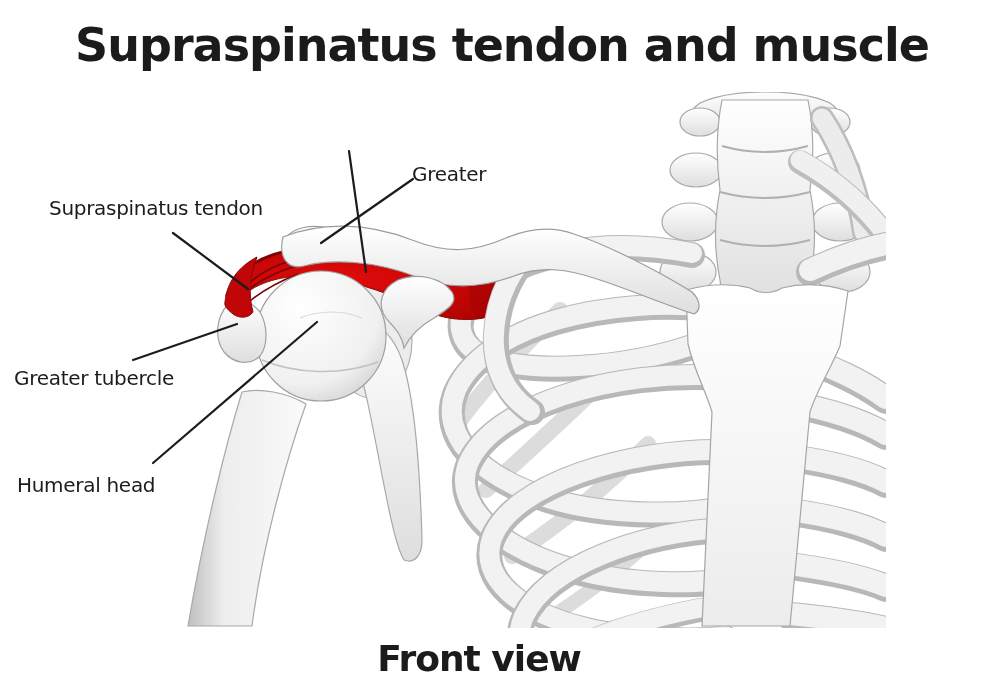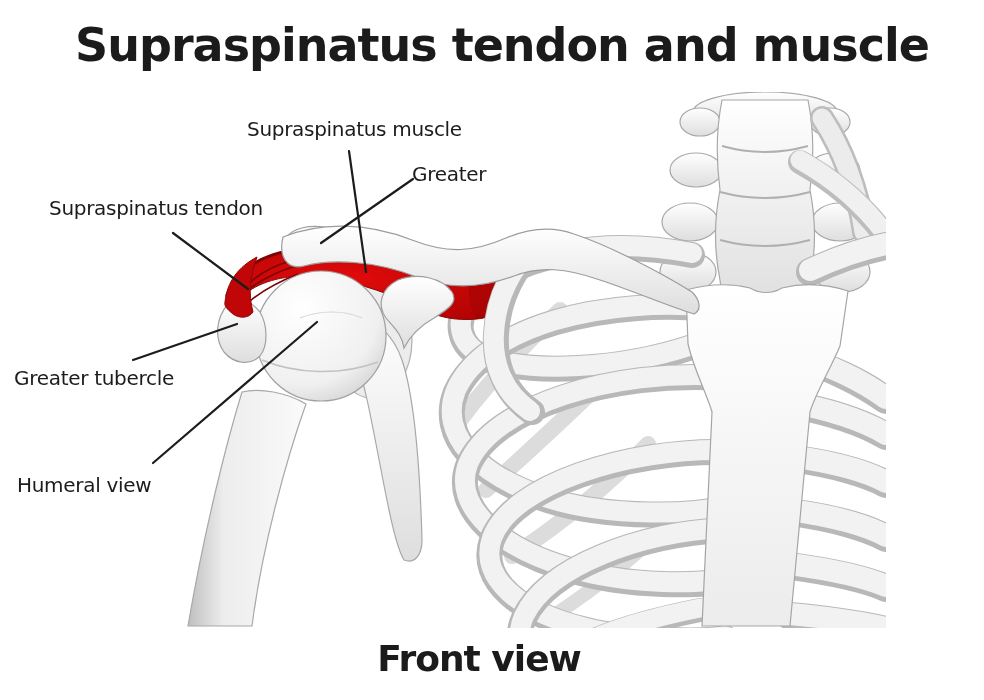--- a/index.html
+++ b/index.html
@@ -177,20 +177,19 @@
 
     <g stroke="#1c1c1c" stroke-width="2.2" stroke-linecap="round">
       <line x1="349" y1="151" x2="366" y2="272"></line>
       <line x1="413" y1="179" x2="321" y2="243"></line>
       <line x1="173" y1="233" x2="248" y2="289"></line>
       <line x1="133" y1="360" x2="237" y2="324"></line>
       <line x1="153" y1="463" x2="317" y2="322"></line>
     </g>
   </svg>
 
-  <div class="anat-label" id="lbl-muscle">Supraspinatus muscle</div>
   <div class="anat-label" id="lbl-acromion">Greater</div>
   <div class="anat-label" id="lbl-tubercle">Greater tubercle</div>
   <div class="anat-label" id="lbl-tendon">Supraspinatus tendon</div>
-  <div class="anat-label" id="lbl-head">Humeral view</div>
+  <div class="anat-label" id="lbl-head">Humeral head</div>
 
   <div class="caption">Front view</div>
 </div>
 
 </body></html>

